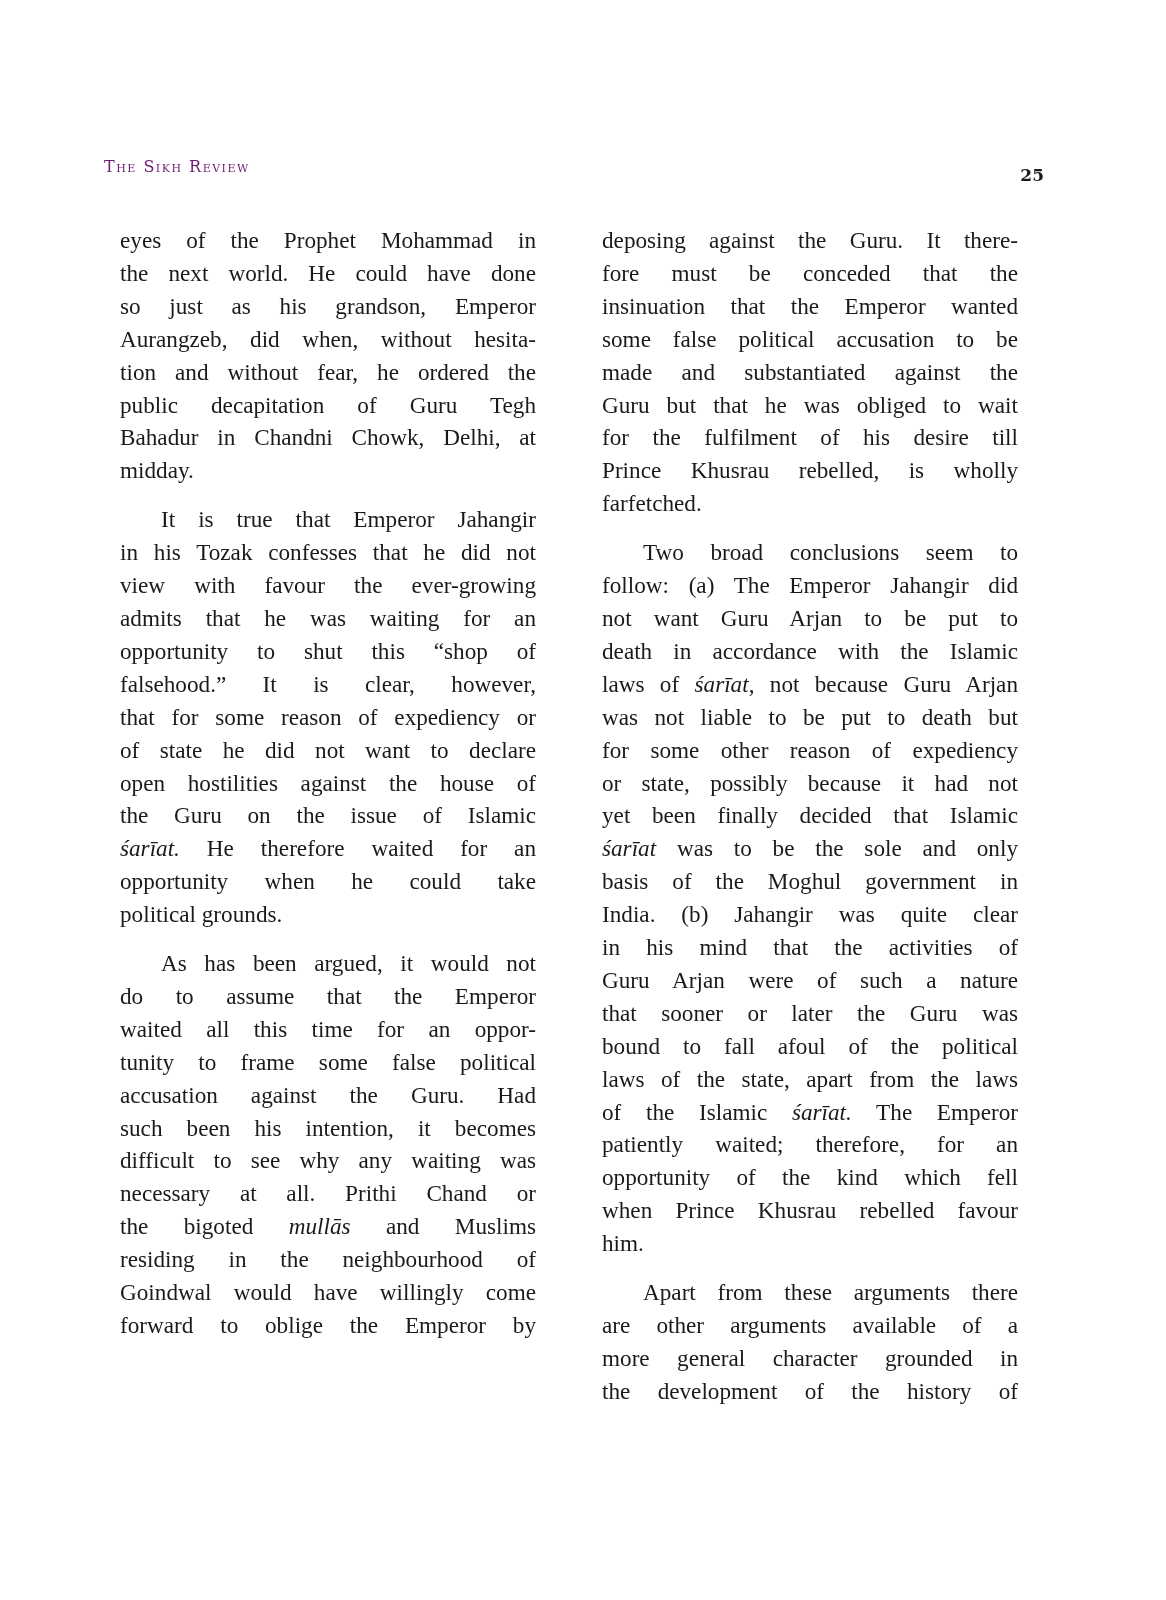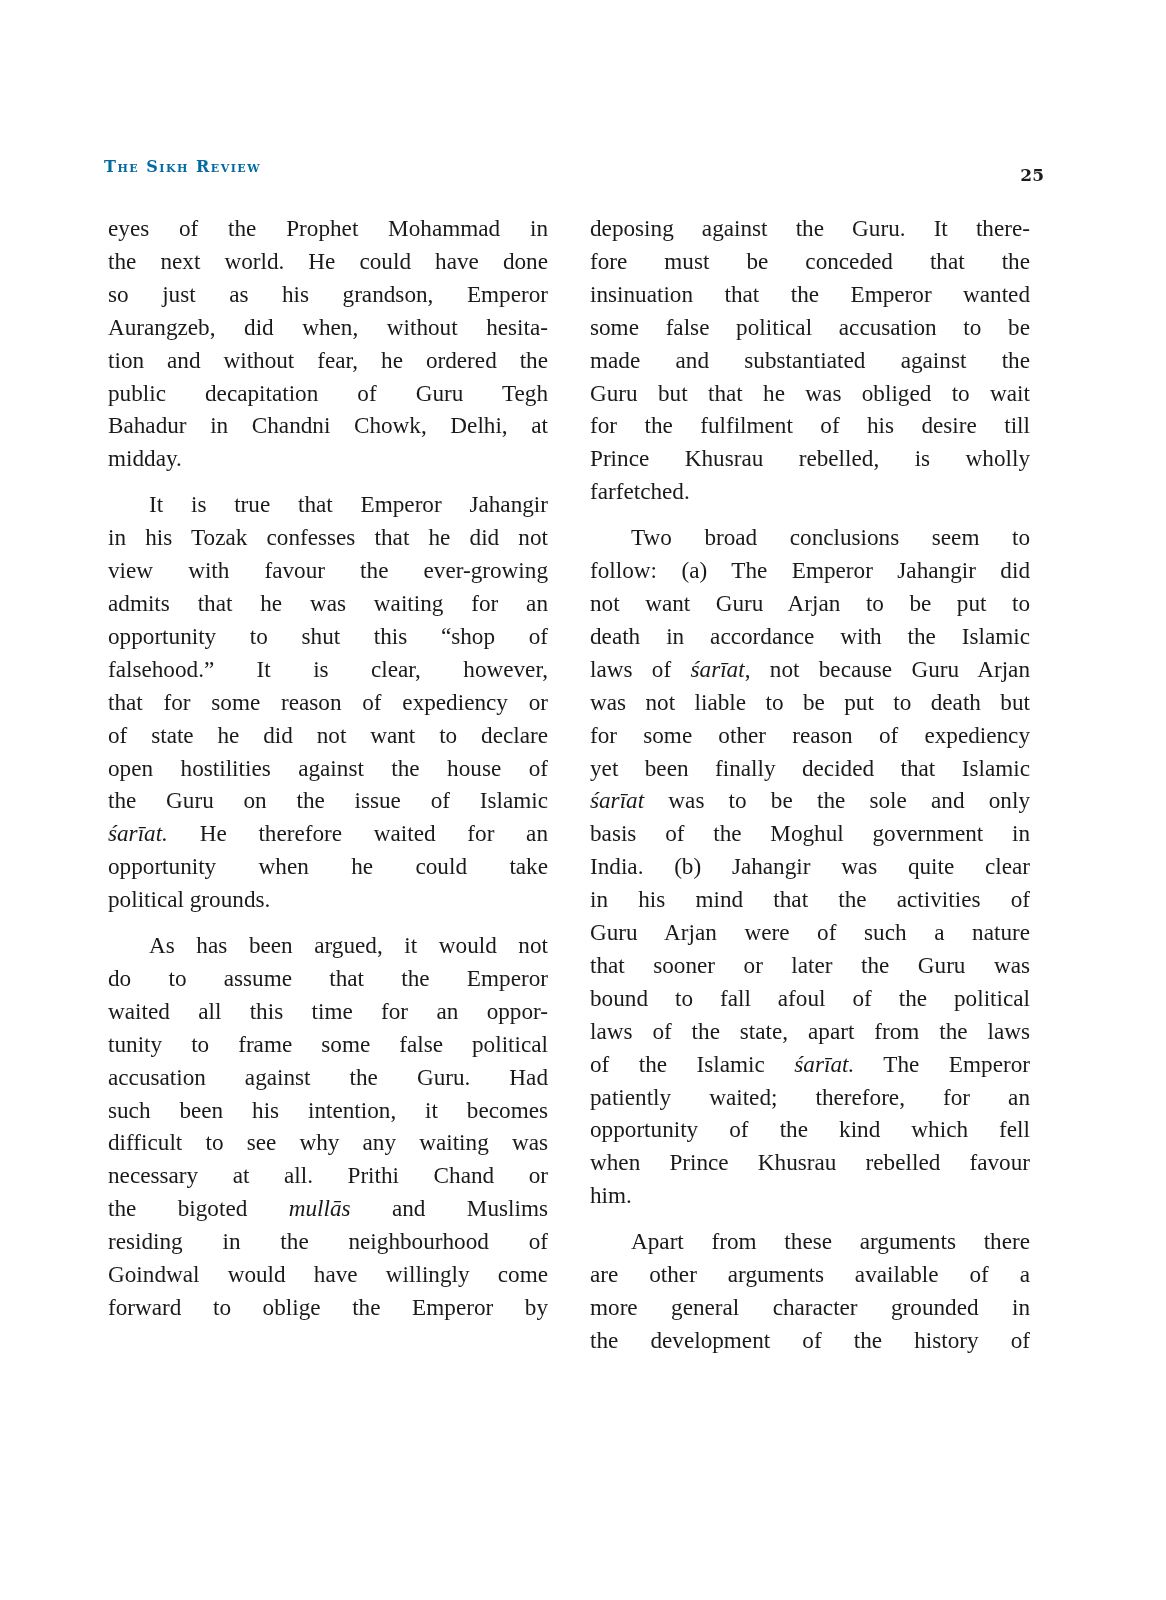--- a/index.html
+++ b/index.html
@@ -7,39 +7,39 @@
     width: 1166px; height: 1600px; position: relative; overflow: hidden;
     font-family: "DejaVu Serif", "Liberation Serif", serif;
     color: #1a1a1a;
   }
   .header {
     position: absolute; top: 157px; left: 104px; width: 940px; height: 30px;
   }
   .running-head {
     position: absolute; left: 0; top: 0;
     font-family: "DejaVu Serif", serif;
-    font-weight: bold;
+    font-weight: normal;
     font-variant: small-caps;
     font-size: 16px; letter-spacing: 1.5px;
-    color: #0369a1;
+    color: #701a75;
   }
   .page-number {
     position: absolute; right: 0; top: 8px;
     font-weight: bold; font-size: 17px;
   }
   .column {
     position: absolute; top: 208px; width: 448px;
     font-family: "Liberation Serif", "DejaVu Serif", serif;
     font-size: 23.2px; line-height: 32.9px;
     text-align: justify; text-align-last: left;
     hyphens: none;
   }
   .col-left { left: 104px; }
   .col-right { left: 586px; width: 448px; }
-  p { margin: 4px; }
+  p { margin: 16px; }
   p.gap { margin-top: 13px; }
   .line { display: block; text-align: justify; text-align-last: justify; white-space: nowrap; }
   .line.last { text-align-last: left; }
   em { font-style: italic; }
 </style>
 </head>
 <body>
 
 <div class="header">
   <span class="running-head">The Sikh Review</span>
@@ -100,20 +100,21 @@
       <span class="line last">farfetched.</span>
     </p>
     <p class="gap">
       <span class="line" style="padding-left: 41px;">Two broad conclusions seem to</span>
       <span class="line">follow: (a) The Emperor Jahangir did</span>
       <span class="line">not want Guru Arjan to be put to</span>
       <span class="line">death in accordance with the Islamic</span>
       <span class="line">laws of <em>śarīat</em>, not because Guru Arjan</span>
       <span class="line">was not liable to be put to death but</span>
       <span class="line">for some other reason of expediency</span>
+      <span class="line">or state, possibly because it had not</span>
       <span class="line">yet been finally decided that Islamic</span>
       <span class="line"><em>śarīat</em> was to be the sole and only</span>
       <span class="line">basis of the Moghul government in</span>
       <span class="line">India. (b) Jahangir was quite clear</span>
       <span class="line">in his mind that the activities of</span>
       <span class="line">Guru Arjan were of such a nature</span>
       <span class="line">that sooner or later the Guru was</span>
       <span class="line">bound to fall afoul of the political</span>
       <span class="line">laws of the state, apart from the laws</span>
       <span class="line">of the Islamic <em>śarīat.</em> The Emperor</span>

